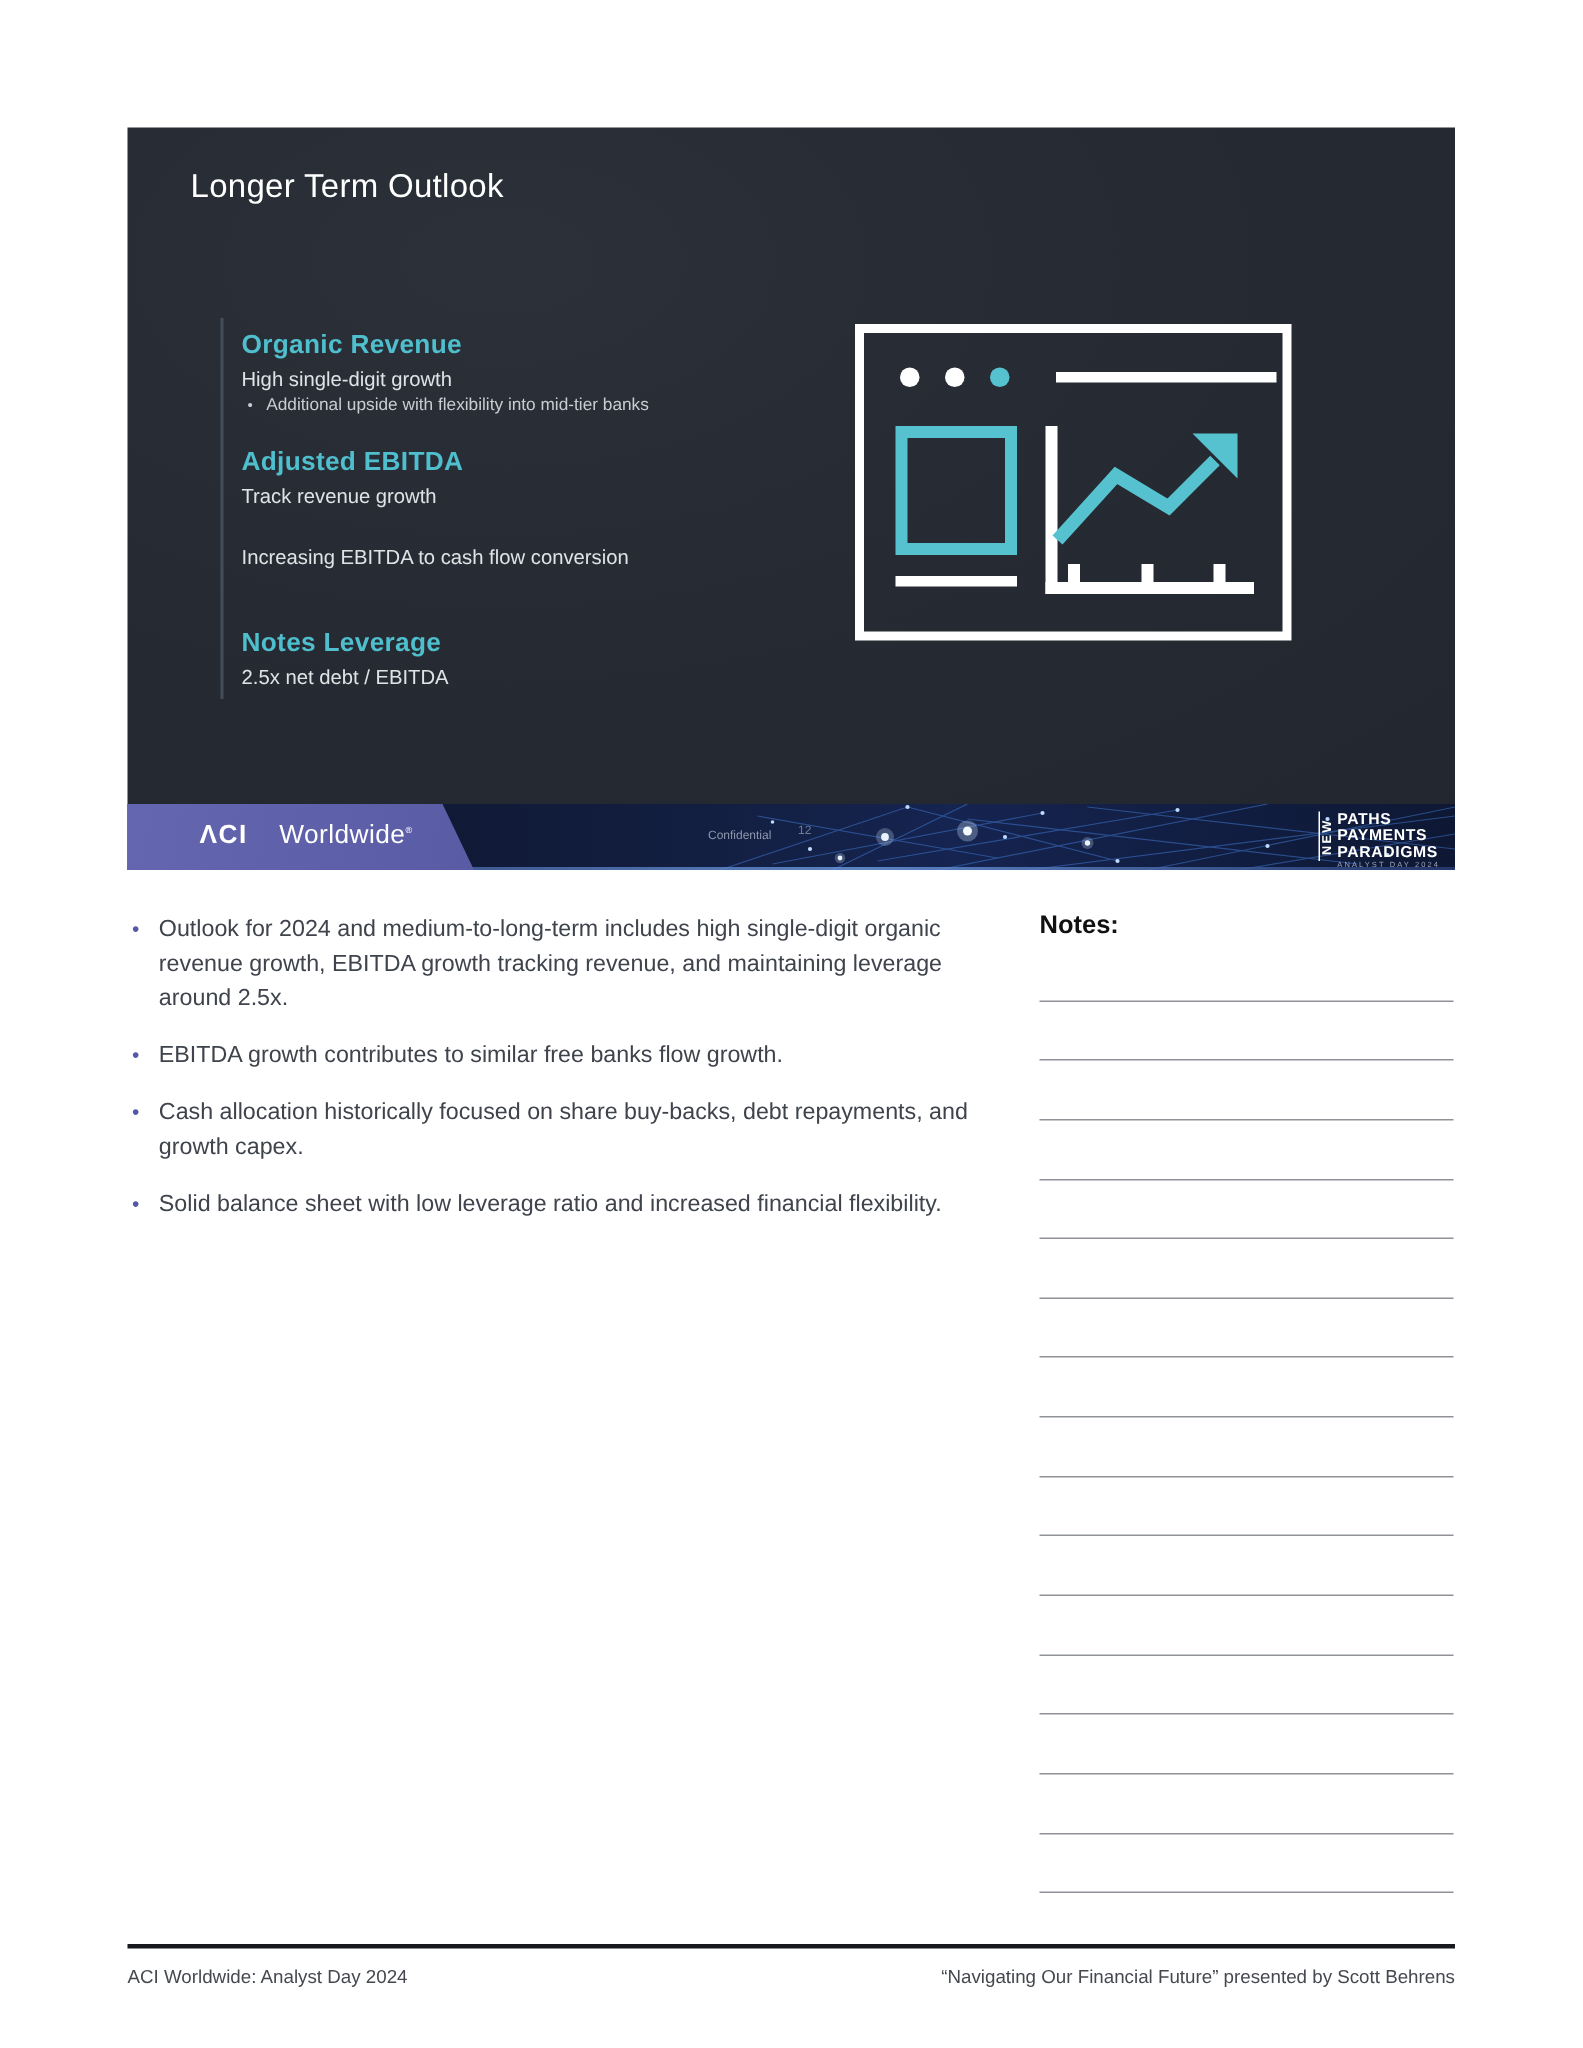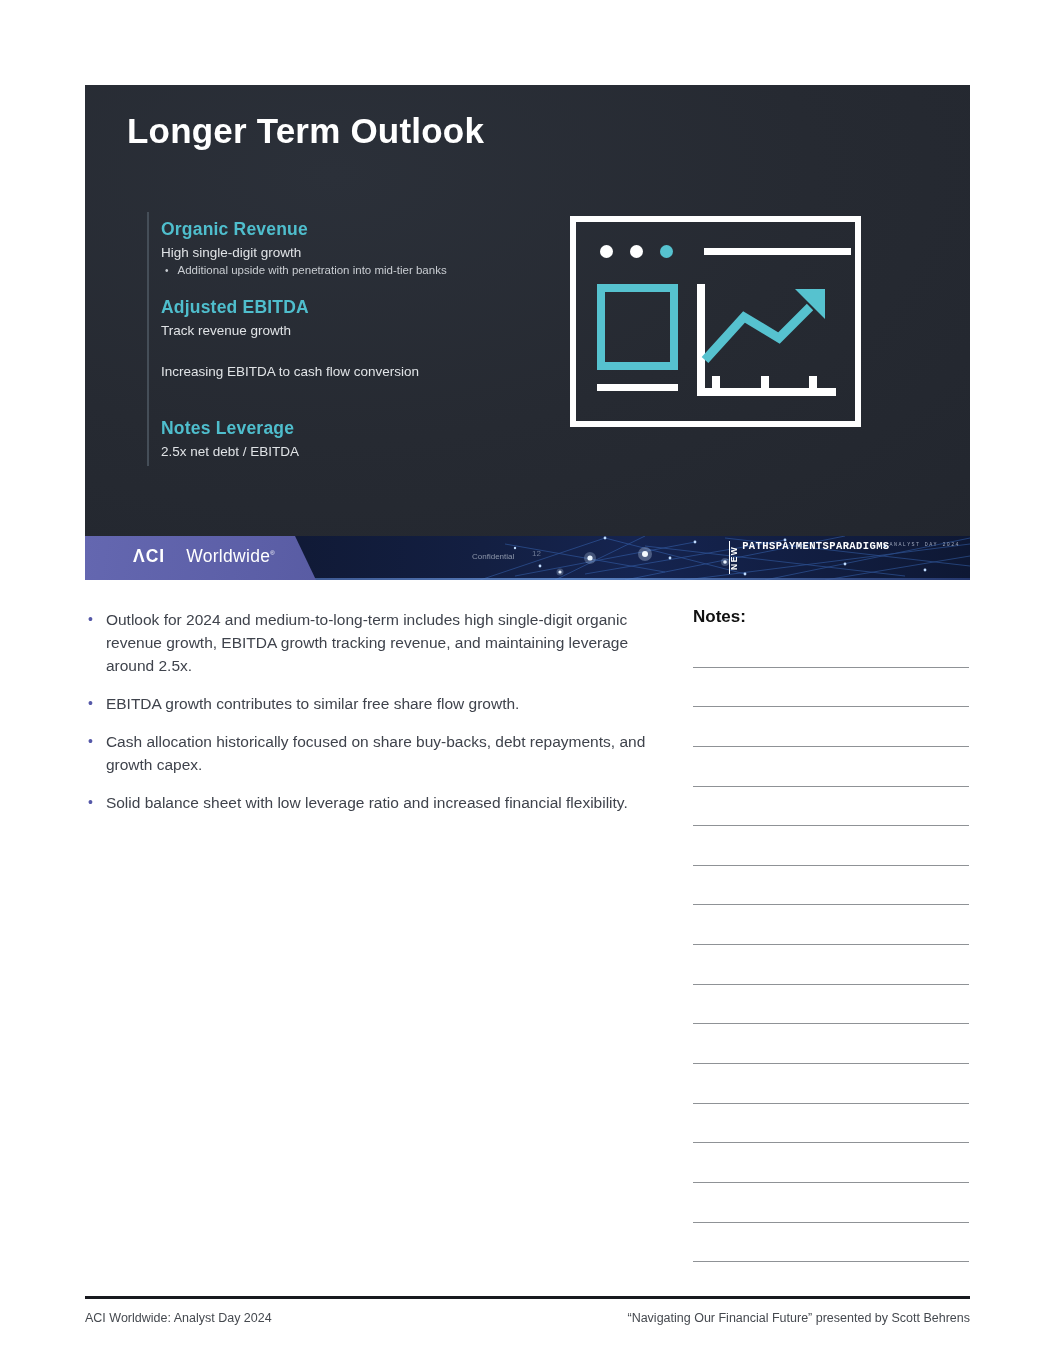--- a/index.html
+++ b/index.html
@@ -11,21 +11,21 @@
   }
 
   
   .slide {
     position:absolute; left:85px; top:85px; width:885px; height:495px;
     background:radial-gradient(120% 120% at 28% 18%, #2b3039 0%, #262a32 45%, #21252d 100%);
     overflow:hidden;
   }
   .slide-title {
     position:absolute; left:42px; top:26px;
-    font-size:35px; font-weight:700; color:#ffffff; letter-spacing:0.2px;
+    font-size:22px; font-weight:400; color:#ffffff; letter-spacing:0.2px;
   }
   .slide-vline {
     position:absolute; left:62px; top:127px; width:2px; height:254px; background:#454e58;
   }
   .sec { position:absolute; left:76px; width:400px; }
   .sec-0 { top:134px; } .sec-1 { top:212px; } .sec-2 { top:274px; } .sec-3 { top:333px; }
   .sec-heading { font-size:17.5px; font-weight:700; color:#4fbecd; letter-spacing:0.2px; }
   .sec-body { margin-top:5px; font-size:13.5px; color:#e0e3e6; }
   .sec-sub { margin-top:4px; display:flex; gap:9px; font-size:11.5px; color:#c9cdd2; padding-left:4px; }
   .sec-sub .dot { font-size:10px; line-height:14px; }
@@ -78,21 +78,21 @@
   .slide-pagenum { position:absolute; left:447px; top:13px; font-size:8px; color:#6f7b96; }
   .event-logo {
     position:absolute; right:10px; top:5px; display:flex; align-items:flex-start; gap:2px;
     color:#ffffff;
   }
   .event-new {
     writing-mode:vertical-rl; transform:rotate(180deg);
     font-size:8.5px; font-weight:800; letter-spacing:1.5px; line-height:9px;
     border-right:1px solid #ffffff; padding-left:1px; height:33px; text-align:center;
   }
-  .event-stack { display:flex; flex-direction:row;font-family:Liberation Mono, monospace; }
+  .event-stack { display:flex; flex-direction:column; }
   .event-line { font-size:10.5px; font-weight:800; line-height:10.8px; letter-spacing:0.4px; }
   .event-sub { font-size:5px; color:#9aa3b8; letter-spacing:1.4px; text-align:right; margin-top:1px; }
 
   
   .doc-bullets { position:absolute; left:88px; top:608px; width:578px; }
   .doc-bullet { display:flex; gap:13px; margin-bottom:15px; }
   .doc-bullet .marker { color:#5558a8; font-size:14px; line-height:23px; }
   .doc-bullet .txt { font-size:15.5px; line-height:23px; color:#3f434c; }
 
   .notes-label { position:absolute; left:693px; top:607px; font-size:17px; font-weight:800; color:#111111; }
@@ -111,21 +111,21 @@
 
   <div class="slide">
     <div class="slide-title">Longer Term Outlook</div>
     <div class="slide-vline"></div>
 
     <div class="sec sec-0">
       <div class="sec-heading">Organic Revenue</div>
       <div class="sec-body">High single-digit growth</div>
       <div class="sec-sub">
         <span class="dot">•</span>
-        <span>Additional upside with penetration into mid-tier banks</span>
+        <span>Additional upside with flexibility into mid-tier banks</span>
       </div>
     </div>
     <div class="sec sec-1">
       <div class="sec-heading">Adjusted EBITDA</div>
       <div class="sec-body">Track revenue growth</div>
     </div>
     <div class="sec sec-2">
       <div class="sec-body">Increasing EBITDA to cash flow conversion</div>
     </div>
     <div class="sec sec-3">
@@ -209,21 +209,21 @@
     </div>
   </div>
 
   <div class="doc-bullets">
     <div class="doc-bullet">
       <span class="marker">•</span>
       <span class="txt">Outlook for 2024 and medium-to-long-term includes high single-digit organic revenue growth, EBITDA growth tracking revenue, and maintaining leverage around 2.5x.</span>
     </div>
     <div class="doc-bullet">
       <span class="marker">•</span>
-      <span class="txt">EBITDA growth contributes to similar free share flow growth.</span>
+      <span class="txt">EBITDA growth contributes to similar free banks flow growth.</span>
     </div>
     <div class="doc-bullet">
       <span class="marker">•</span>
       <span class="txt">Cash allocation historically focused on share buy-backs, debt repayments, and growth capex.</span>
     </div>
     <div class="doc-bullet">
       <span class="marker">•</span>
       <span class="txt">Solid balance sheet with low leverage ratio and increased financial flexibility.</span>
     </div>
   </div>

